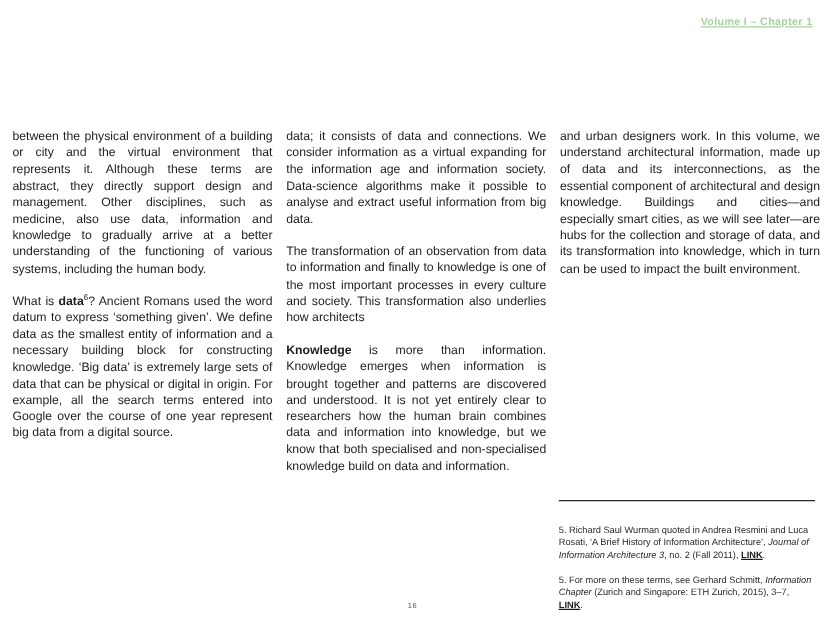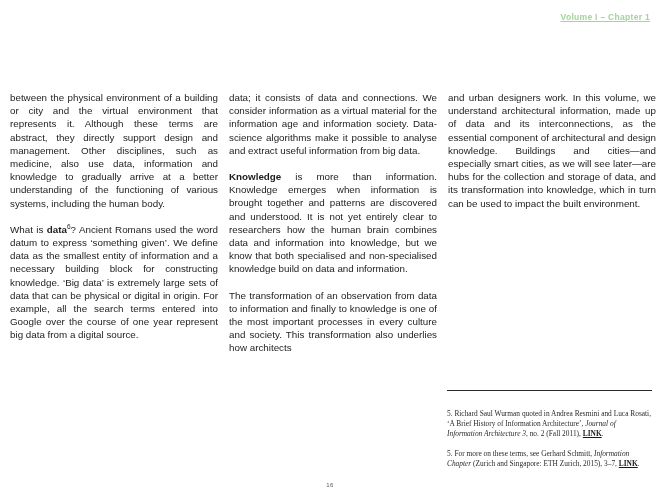--- a/index.html
+++ b/index.html
@@ -18,43 +18,43 @@
     font-size: 8.5px;
     font-weight: bold;
     letter-spacing: 0.3px;
     color: var(--accent, #a5d39e);
     text-decoration: underline;
     cursor: pointer;
   }
   
   .columns {
     position: absolute;
-    left: 10px; top: 91px;
+    left: 10px; top: 103px;
     width: 646px;
     display: flex;
     gap: 11px;
     justify-content: center;
   }
   .col { width: 208px; }
   .col p {
     margin: 0 0 13px 0;
     font-size: 9.8px;
     line-height: 13.2px;
     text-align: justify;
     hyphens: auto;
     -webkit-hyphens: auto;
   }
   .col p b { font-weight: bold; }
   .col sup { font-size: 6.5px; line-height: 0; vertical-align: super; }
   
   .footnotes {
     position: absolute;
-    left: 447px; top: 390px;
+    left: 447px; top: 400px;
     width: 205px;
-    font-family: Liberation Serif, serif;
+    font-family: Liberation Sans, sans-serif;
     color: #2a2a2a;
   }
   .fn-rule {
     border: none;
     border-top: 1px solid #2a2a2a;
     margin: 0 0 18px 0;
   }
   .fn {
     margin: 0 0 9px 0;
     font-size: 7.4px;
@@ -87,23 +87,23 @@
   <a class="chapter-link">Volume I – Chapter 1</a>
 
   <div class="columns">
 
     <div class="col">
       <p>between the physical environment of a building or city and the virtual environment that represents it. Although these terms are abstract, they directly support design and management. Other disciplines, such as medicine, also use data, information and knowledge to gradually arrive at a better understanding of the functioning of various systems, including the human body.</p>
       <p><span>What is </span><b>data</b><sup>6</sup><span>? Ancient Romans used the word datum to express ‘something given’. We define data as the smallest entity of information and a necessary building block for constructing knowledge. ‘Big data’ is extremely large sets of data that can be physical or digital in origin. For example, all the search terms entered into Google over the course of one year represent big data from a digital source.</span></p>
     </div>
 
     <div class="col">
-      <p>data; it consists of data and connections. We consider information as a virtual material for the information age and information society. Data-science algorithms make it possible to analyse and extract useful information from big data.</p>
+      <p>data; it consists of data and connections. We consider information as a virtual expanding for the information age and information society. Data-science algorithms make it possible to analyse and extract useful information from big data.</p>
+      <p>The transformation of an observation from data to information and finally to knowledge is one of the most important processes in every culture and society. This transformation also underlies how architects</p>
       <p><b>Knowledge</b><span> is more than information. Knowledge emerges when information is brought together and patterns are discovered and understood. It is not yet entirely clear to researchers how the human brain combines data and information into knowledge, but we know that both specialised and non-specialised knowledge build on data and information.</span></p>
-      <p>The transformation of an observation from data to information and finally to knowledge is one of the most important processes in every culture and society. This transformation also underlies how architects</p>
     </div>
 
     <div class="col">
       <p>and urban designers work. In this volume, we understand architectural information, made up of data and its interconnections, as the essential component of architectural and design knowledge. Buildings and cities—and especially smart cities, as we will see later—are hubs for the collection and storage of data, and its transformation into knowledge, which in turn can be used to impact the built environment.</p>
     </div>
 
   </div>
 
   <div class="footnotes">
     <hr class="fn-rule">

